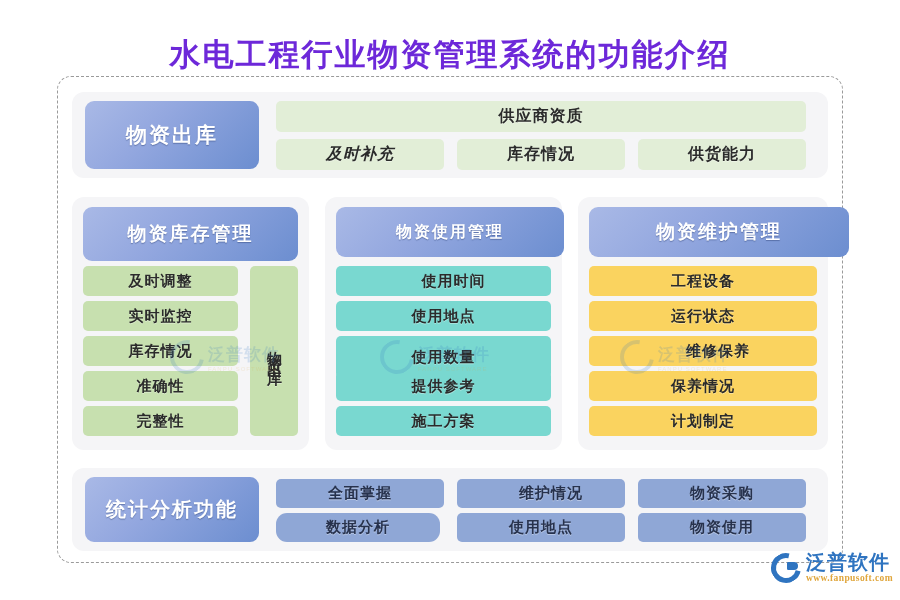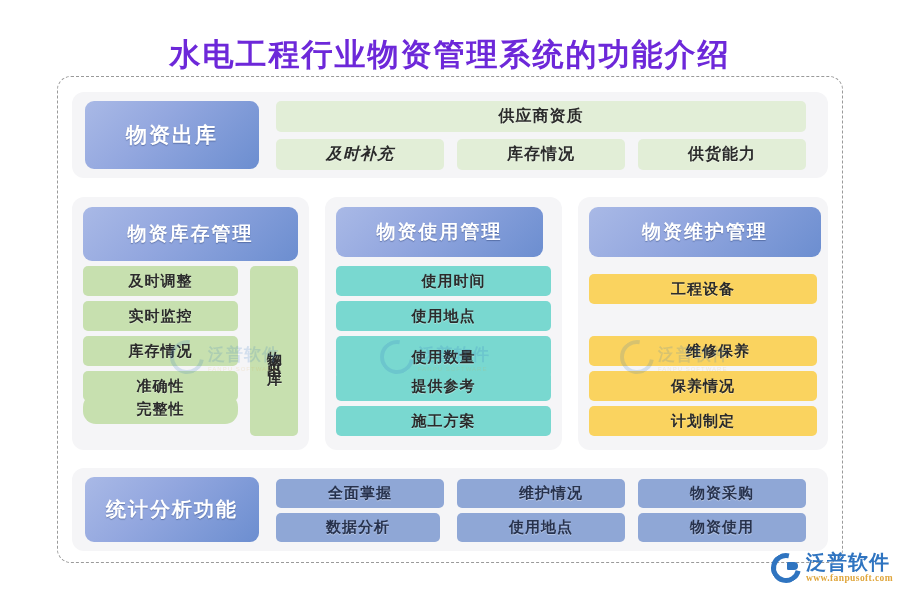--- a/index.html
+++ b/index.html
@@ -157,52 +157,53 @@
   <div class="chip green-light" style="left:638px;top:139px;width:168px;height:31px;font-size:16px;">供货能力</div>
 
   <div class="card" style="left:72px;top:197px;width:237px;height:253px;"></div>
 
   <div class="hdr" style="left:83px;top:207px;width:215px;height:54px;font-size:19px;">物资库存管理</div>
 
   <div class="chip green" style="left:83px;top:266px;width:155px;height:30px;font-size:15px;">及时调整</div>
   <div class="chip green" style="left:83px;top:301px;width:155px;height:30px;font-size:15px;">实时监控</div>
   <div class="chip green" style="left:83px;top:336px;width:155px;height:30px;font-size:15px;">库存情况</div>
   <div class="chip green" style="left:83px;top:371px;width:155px;height:30px;font-size:15px;">准确性</div>
-  <div class="chip green" style="left:83px;top:394px;width:155px;height:30px;font-size:15px;border-radius:13px;">完整性</div>
+  <div class="chip green" style="left:83px;top:406px;width:155px;height:30px;font-size:15px;">完整性</div>
 
   <div class="chip green vertical" style="left:250px;top:266px;width:48px;height:170px;font-size:15px;">物资出库</div>
 
   <div class="card" style="left:325px;top:197px;width:237px;height:253px;"></div>
 
-  <div class="hdr" style="left:336px;top:207px;width:207px;height:50px;font-size:19px;">物资使用管理</div>
+  <div class="hdr" style="left:336px;top:207px;width:228px;height:50px;font-size:16px;">物资使用管理</div>
 
   <div class="chip teal" style="left:336px;top:266px;width:215px;height:30px;font-size:15px;padding-left:20px;">使用时间</div>
   <div class="chip teal" style="left:336px;top:301px;width:215px;height:30px;font-size:15px;">使用地点</div>
   <div class="chip teal" style="left:336px;top:336px;width:215px;height:42px;font-size:15px;">使用数量</div>
   <div class="chip teal" style="left:336px;top:371px;width:215px;height:30px;font-size:15px;">提供参考</div>
   <div class="chip teal" style="left:336px;top:406px;width:215px;height:30px;font-size:15px;">施工方案</div>
 
   <div class="card" style="left:578px;top:197px;width:250px;height:253px;"></div>
 
-  <div class="hdr" style="left:589px;top:207px;width:232px;height:50px;font-size:19px;">物资维护管理</div>
-
-  <div class="chip yellow" style="left:589px;top:266px;width:228px;height:30px;font-size:15px;margin-top:8px;">工程设备</div>
+  <div class="hdr" style="left:589px;top:207px;width:260px;height:50px;font-size:19px;">物资维护管理</div>
+
+  <div class="chip yellow" style="left:589px;top:266px;width:228px;height:30px;font-size:15px;">工程设备</div>
+  <div class="chip yellow" style="left:589px;top:301px;width:228px;height:30px;font-size:15px;">运行状态</div>
   <div class="chip yellow" style="left:589px;top:336px;width:228px;height:30px;font-size:15px;padding-left:30px;">维修保养</div>
   <div class="chip yellow" style="left:589px;top:371px;width:228px;height:30px;font-size:15px;">保养情况</div>
   <div class="chip yellow" style="left:589px;top:406px;width:228px;height:30px;font-size:15px;font-family:Liberation Serif, serif;">计划制定</div>
 
   <div class="card" style="left:72px;top:468px;width:756px;height:83px;"></div>
 
   <div class="hdr" style="left:85px;top:477px;width:174px;height:65px;font-size:20px;">统计分析功能</div>
 
   <div class="chip blue" style="left:276px;top:479px;width:168px;height:29px;font-size:15px;">全面掌握</div>
   <div class="chip blue" style="left:457px;top:479px;width:168px;height:29px;font-size:15px;padding-left:20px;">维护情况</div>
   <div class="chip blue" style="left:638px;top:479px;width:168px;height:29px;font-size:15px;">物资采购</div>
 
-  <div class="chip blue" style="left:276px;top:513px;width:164px;height:29px;font-size:15px;">数据分析</div>
+  <div class="chip blue" style="left:276px;top:513px;width:164px;height:29px;font-size:15px;border-radius:11px;">数据分析</div>
   <div class="chip blue" style="left:457px;top:513px;width:168px;height:29px;font-size:15px;">使用地点</div>
   <div class="chip blue" style="left:638px;top:513px;width:168px;height:29px;font-size:15px;">物资使用</div>
 
   <div class="wm" style="left:170px;top:340px;">
     <div class="wm-mark"></div>
     <div>
       <div class="wm-txt">泛普软件</div>
       <div class="wm-sub">FANPU SOFTWARE</div>
     </div>
   </div>

